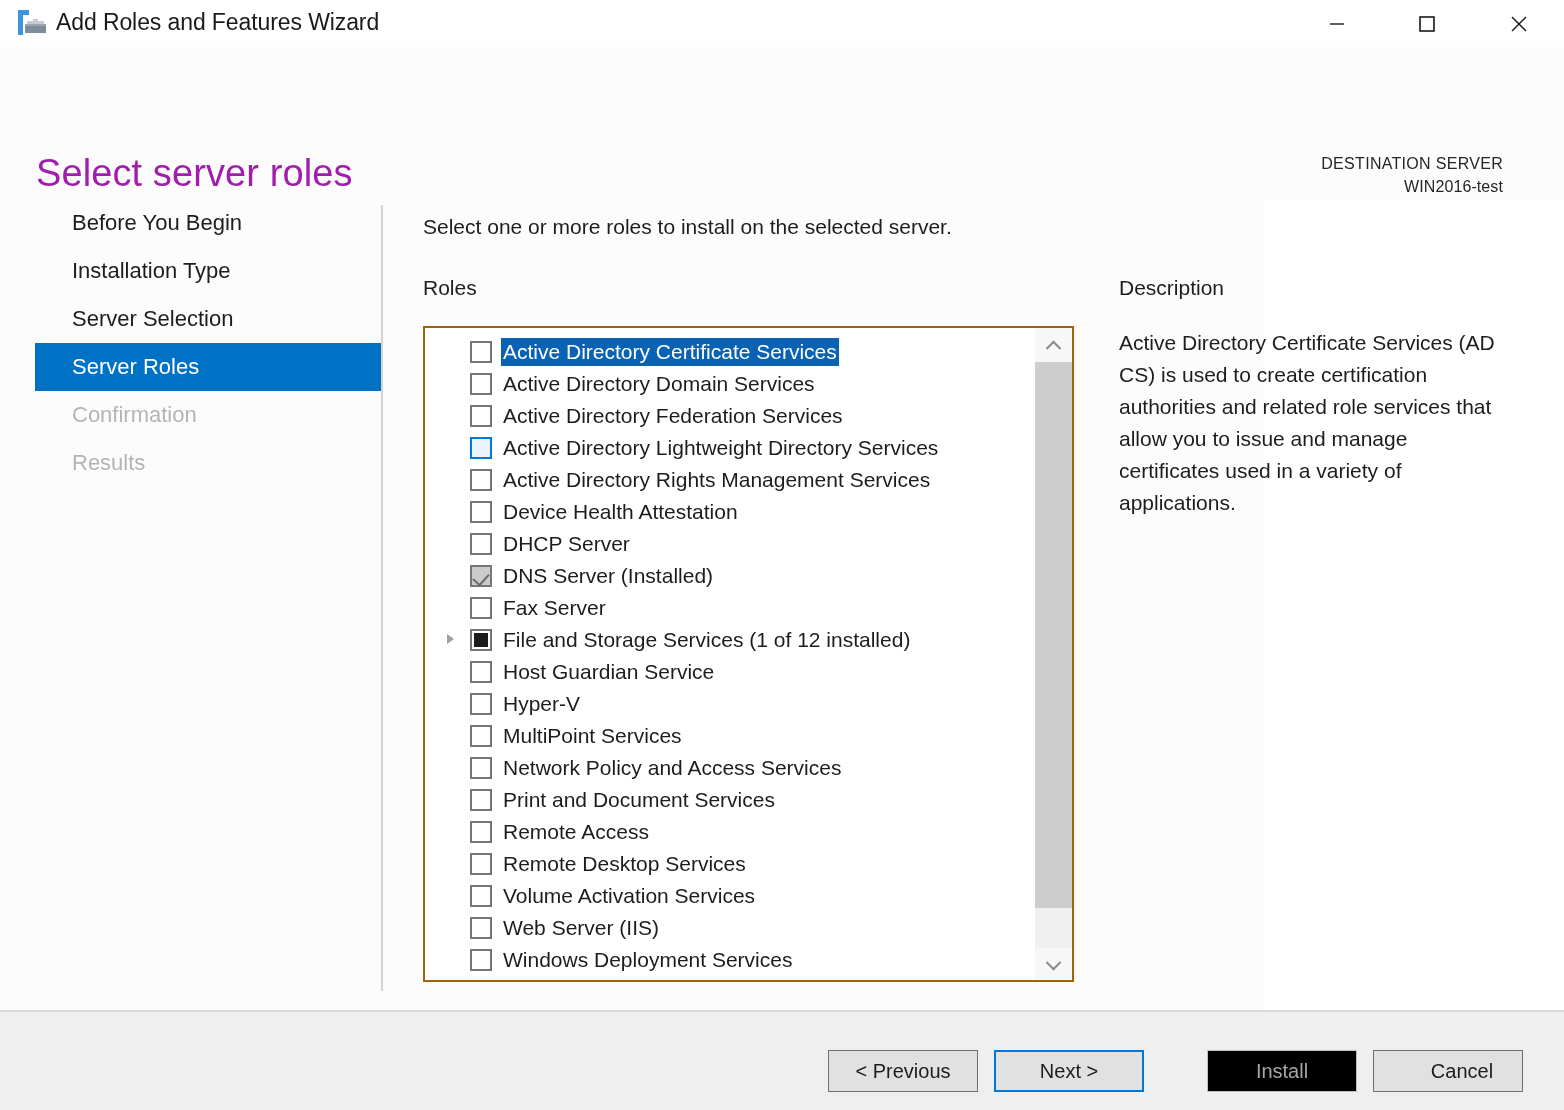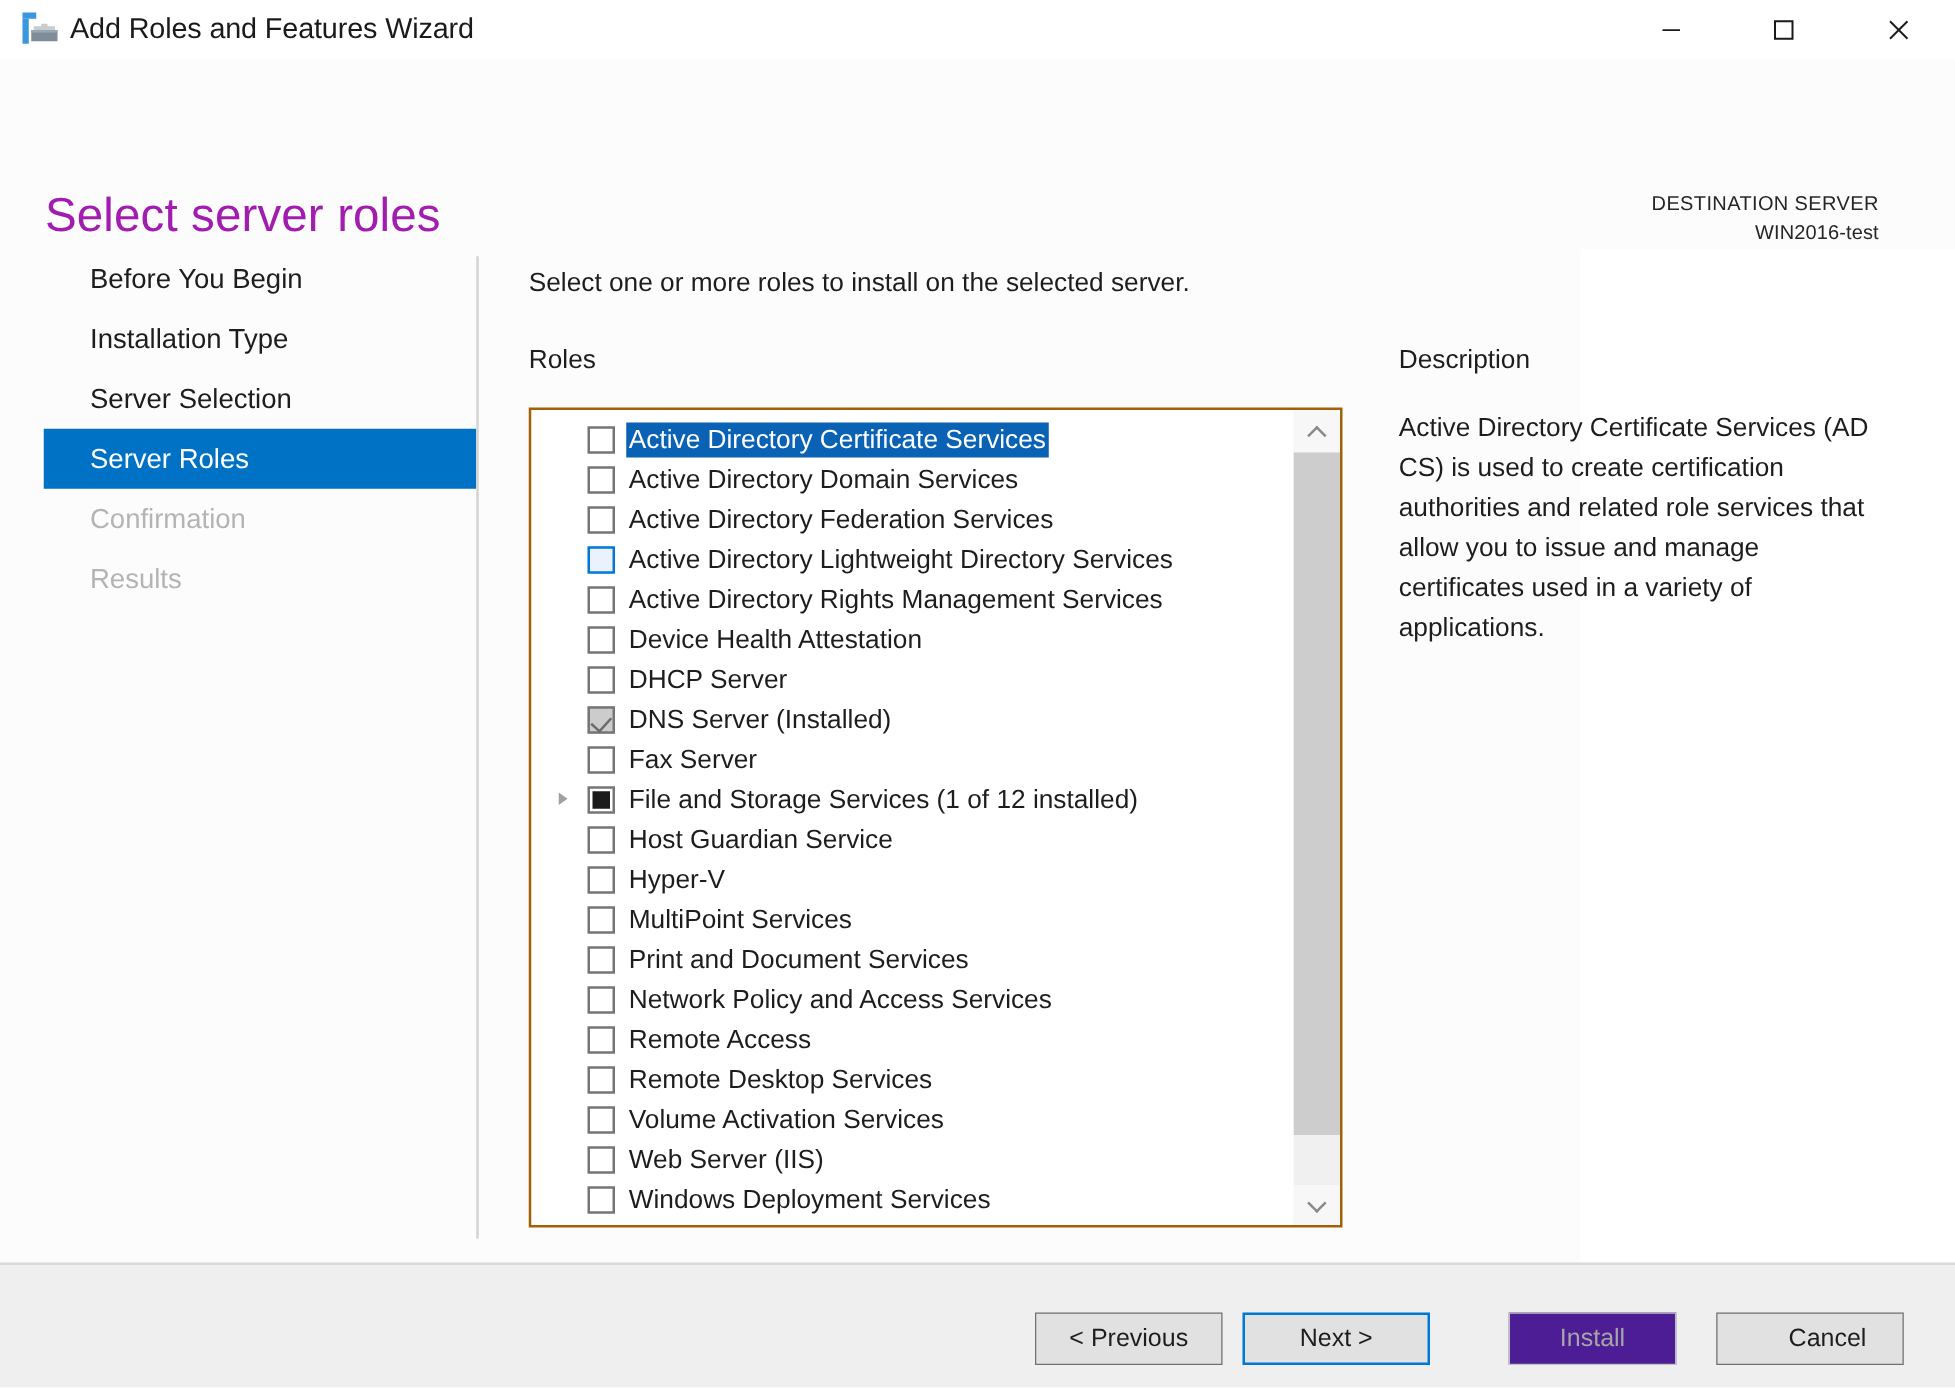--- a/index.html
+++ b/index.html
@@ -336,22 +336,22 @@
     color: #1d1d1d;
     cursor: default;
     display: flex;
     align-items: center;
     justify-content: center;
     white-space: nowrap;
   }
   .btn-prev   { left: 828px; width: 150px; }
   .btn-next   { left: 994px; width: 150px; border: 2px solid #0078d7; }
   .btn-install{
-    left: 1207px; width: 134px;
-    background: #4c1d95;
+    left: 1207px; width: 150px;
+    background: #000000;
     border-color: #bfbfbf;
     color: #a6a6a6;
   }
   .btn-cancel { left: 1373px; width: 150px; padding-left: 28px; }
 </style>
 </head>
 <body>
 
 <div id="app">
 
@@ -470,25 +470,25 @@
             <div class="role-row">
               <span class="cb"></span>
               <span class="role-label">Hyper-V</span>
             </div>
             <div class="role-row">
               <span class="cb"></span>
               <span class="role-label">MultiPoint Services</span>
             </div>
             <div class="role-row">
               <span class="cb"></span>
+              <span class="role-label">Network Policy and Access Services</span>
+            </div>
+            <div class="role-row">
+              <span class="cb"></span>
               <span class="role-label">Print and Document Services</span>
-            </div>
-            <div class="role-row">
-              <span class="cb"></span>
-              <span class="role-label">Network Policy and Access Services</span>
             </div>
             <div class="role-row">
               <span class="cb"></span>
               <span class="role-label">Remote Access</span>
             </div>
             <div class="role-row">
               <span class="cb"></span>
               <span class="role-label">Remote Desktop Services</span>
             </div>
             <div class="role-row">

